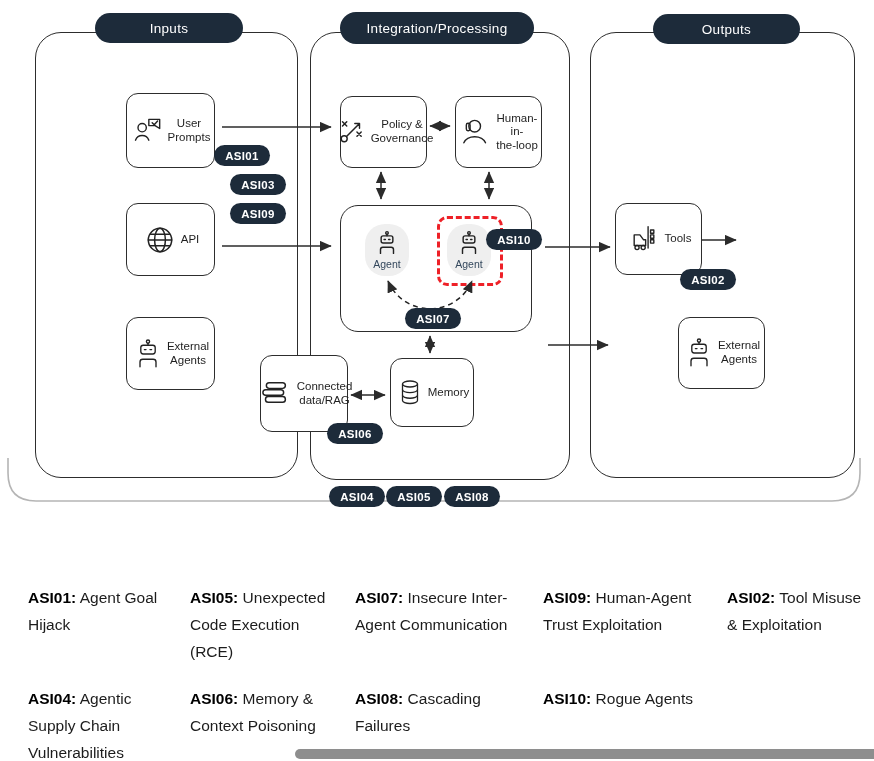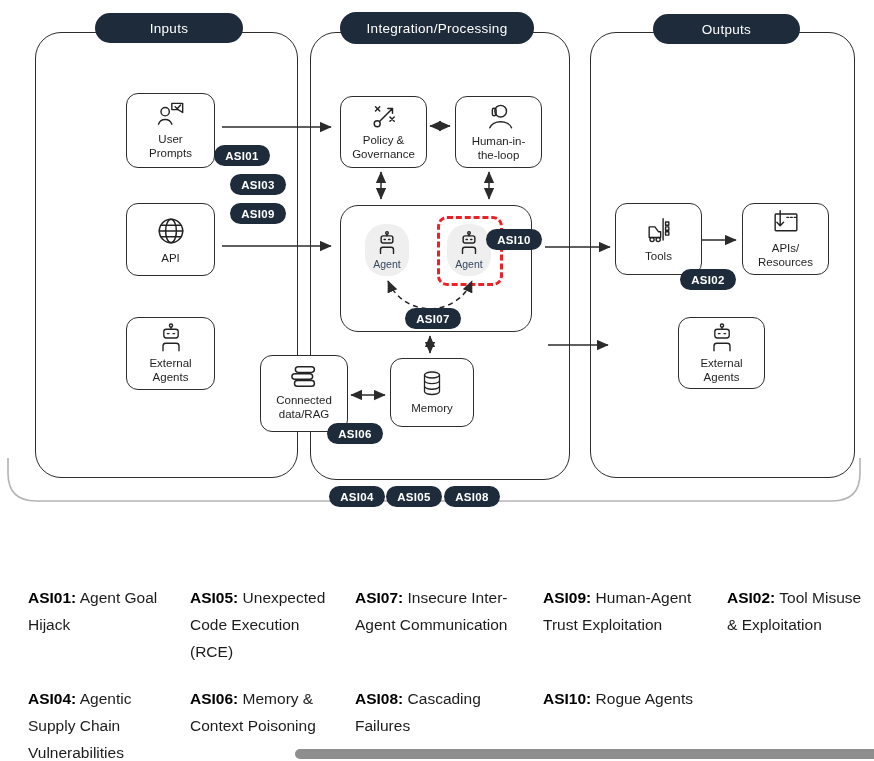--- a/index.html
+++ b/index.html
@@ -3,21 +3,21 @@
 <meta charset="utf-8">
 <style>
   html,body{margin:0;padding:0;background:#fff;}
   .canvas{position:relative;width:874px;height:761px;background:#fff;overflow:hidden;
           font-family:"Liberation Sans",sans-serif;color:#1f1f1f;padding-left:8px;}
   .col{position:absolute;border:1.6px solid #2d2d2d;border-radius:26px;background:transparent;}
   .pill{position:absolute;background:#1d2b3a;color:#fff;border-radius:17px;
         display:flex;align-items:center;justify-content:center;
         font-size:13.5px;letter-spacing:.3px;z-index:6;}
   .node{position:absolute;border:1.6px solid #2d2d2d;border-radius:12px;background:#fff;
-        display:flex;flex-direction:column;align-items:center;justify-content:center;
+        display:flex;flex-direction:row;align-items:center;justify-content:center;
         gap:3px;z-index:3;}
   .nlabel{font-size:11.5px;line-height:1.18;text-align:center;white-space:pre-line;color:#1f1f1f;}
   .nicon{display:block;line-height:0;}
   .container-box{position:absolute;border:1.6px solid #2d2d2d;border-radius:18px;background:#fff;z-index:3;}
   .agent-box{position:absolute;background:#efefef;border-radius:20px;z-index:4;
              display:flex;flex-direction:column;align-items:center;justify-content:center;gap:2px;}
   .agent-label{font-size:10.5px;color:#33475c;}
   .red-dash{position:absolute;border:3px dashed #ee2027;border-radius:10px;z-index:5;}
   .badge{position:absolute;background:#1d2b3a;color:#fff;border-radius:11px;
          font-size:11.5px;font-weight:700;letter-spacing:.3px;
@@ -212,31 +212,20 @@
         <rect x="30" y="14" width="4" height="4"></rect>
         <rect x="30" y="20" width="4" height="4"></rect>
         <path d="M10 14 H17 L21.5 20 H24 V27 H10 Z"></path>
         <circle cx="13.5" cy="29.5" r="2.5"></circle>
         <circle cx="21" cy="29.5" r="2.5"></circle>
       </svg>
     </span>
     <span class="nlabel">Tools</span>
   </div>
 
-  <div class="node" style="left:742px;top:203px;width:85px;height:70px;">
-    <span class="nicon">
-      <svg width="34" height="30" viewBox="0 0 40 36" class="ic">
-        <rect x="7" y="6" width="26" height="20" rx="1"></rect>
-        <path d="M21 10 H33" stroke-dasharray="2.2 2.2"></path>
-        <path d="M13 2 V20 M13 20 l-4 -4 M13 20 l4 -4"></path>
-      </svg>
-    </span>
-    <span class="nlabel">APIs/
-Resources</span>
-  </div>
 
   <div class="node" style="left:678px;top:317px;width:85px;height:70px;">
     <span class="nicon">
       <svg width="32" height="32" viewBox="0 0 40 40" class="ic">
         <circle cx="20" cy="4.5" r="2"></circle>
         <path d="M20 6.5 V9"></path>
         <rect x="11" y="9" width="18" height="11" rx="3"></rect>
         <path d="M15.5 14.5 h2 M22.5 14.5 h2"></path>
         <path d="M10 36 L10 30 Q10 26.5 13.5 26.5 L26.5 26.5 Q30 26.5 30 30 L30 36"></path>
       </svg>

